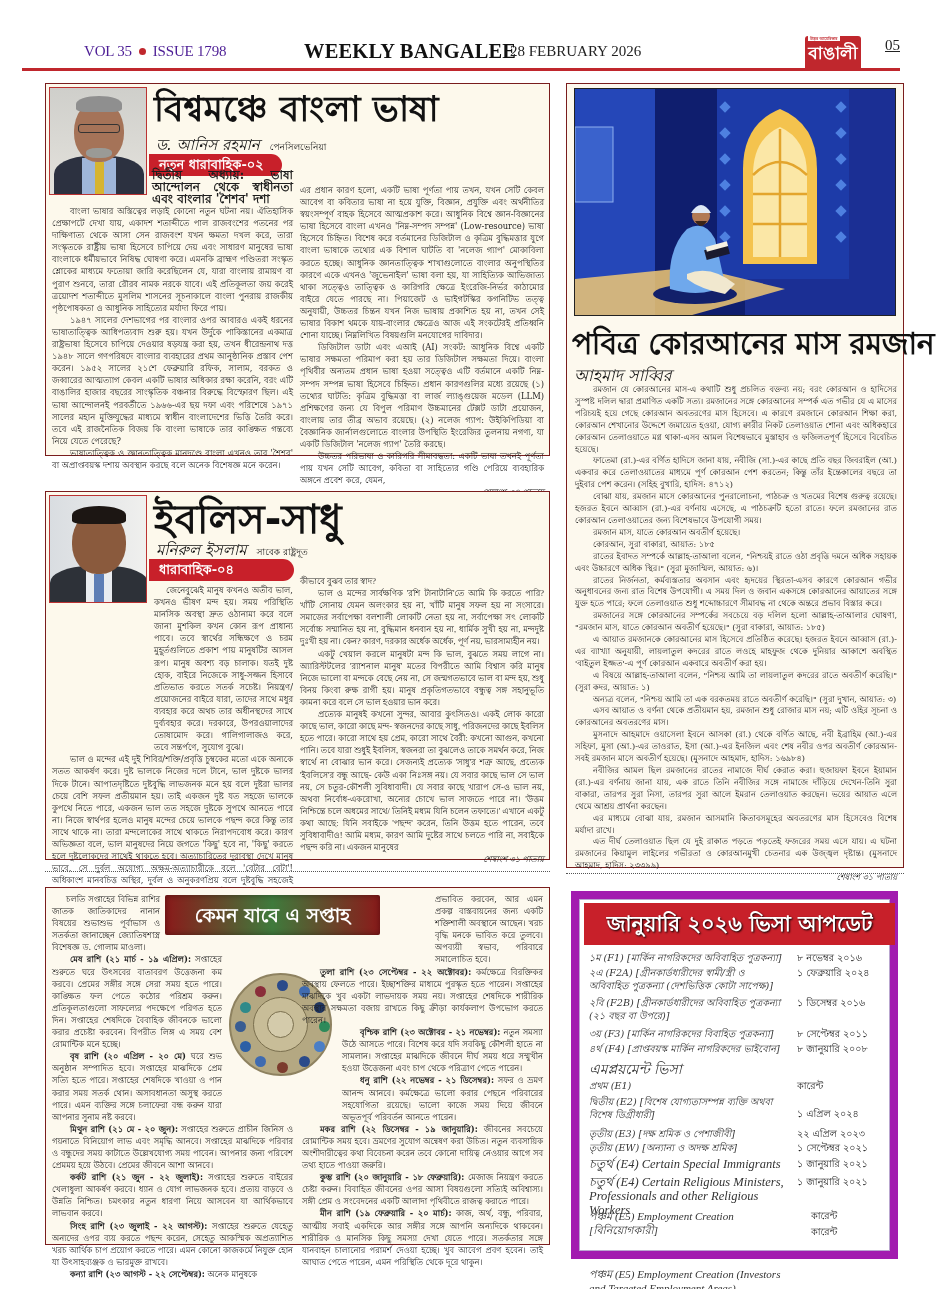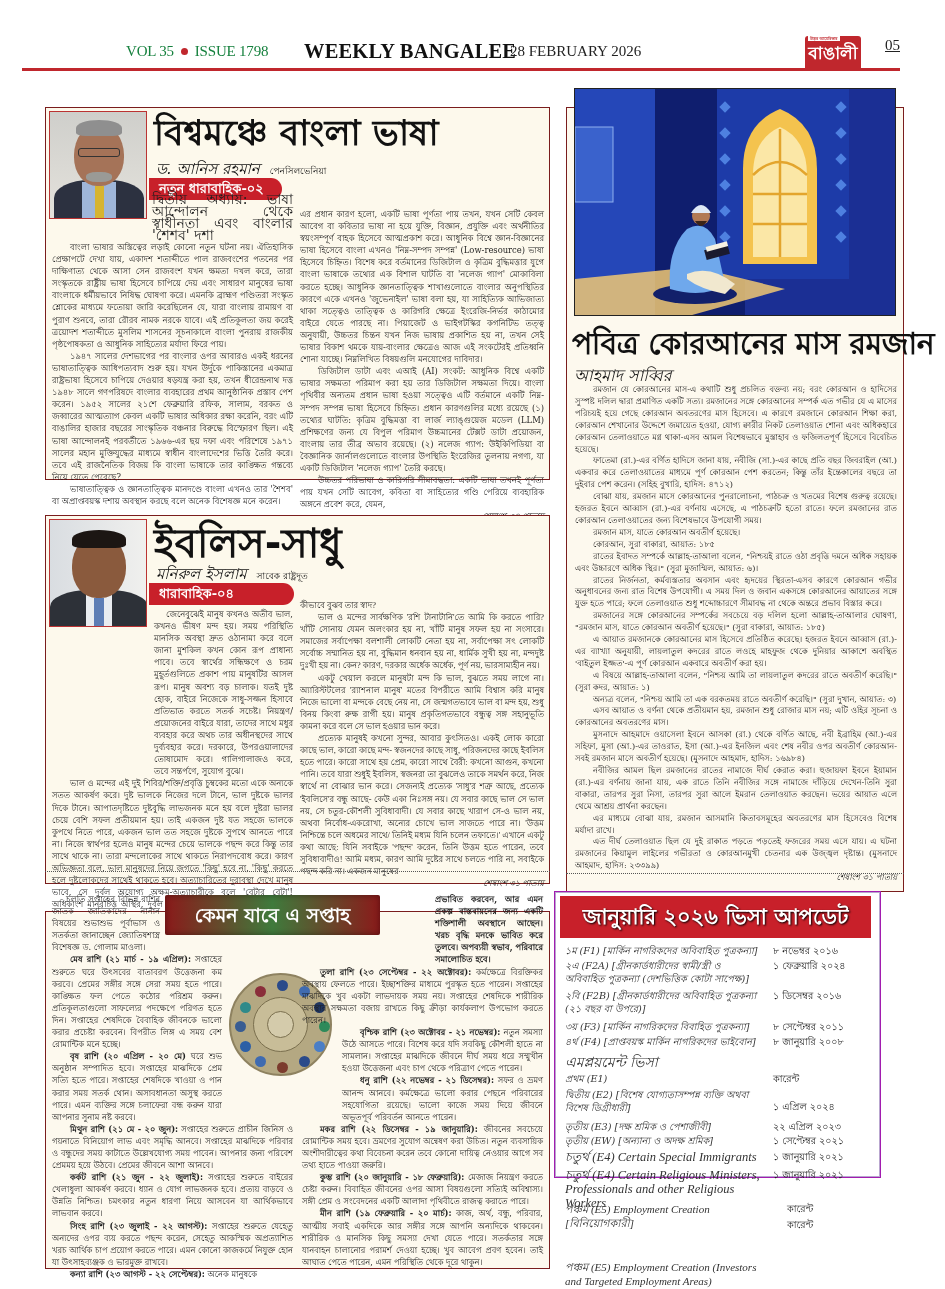--- a/index.html
+++ b/index.html
@@ -1,32 +1,32 @@
 <!DOCTYPE html>
 <html><head>
 <meta charset="utf-8">
 <style>
   * { box-sizing: border-box; margin: 0; padding: 0; }
   html, body { width: 945px; height: 1289px; background: #ffffff; overflow: hidden; }
   body { font-family: "DejaVu Serif", serif; color: #1a1a1a; position: relative; }
 
   
   .masthead { position: absolute; left: 22px; top: 34px; width: 878px; height: 34px; }
-  .mh-vol { position: absolute; left: 62px; top: 9px; font-family: "Liberation Serif", serif; font-size: 15px; color: #15803d; letter-spacing: -0.2px; margin-left: 42px; }
+  .mh-vol { position: absolute; left: 62px; top: 9px; font-family: "Liberation Serif", serif; font-size: 15px; color: #4c1d95; letter-spacing: -0.2px; }
   .mh-dot { display: inline-block; width: 7px; height: 7px; border-radius: 50%; background: #c0272d; margin: 0 7px 2px 7px; vertical-align: middle; }
   .mh-title { position: absolute; left: 181px; top: 4px; font-family: "Liberation Serif", serif; font-weight: bold; font-size: 22px; color: #111; transform: scaleX(0.93); transform-origin: left; letter-spacing: 0.2px; }
   .mh-date { position: absolute; left: 321px; top: 9px; font-family: "Liberation Serif", serif; font-size: 15px; color: #222; margin-left: 0; }
   .mh-date { left: 322px; }
   .mh-logo { position: absolute; left: 783px; top: 2px; width: 56px; height: 32px; background: #c0272d; border-radius: 3px 3px 0 0; color: #fff; font-family: "DejaVu Sans", sans-serif; font-weight: bold; font-size: 17px; text-align: center; line-height: 34px; }
   .mh-logo-tag { position: absolute; left: 3px; top: 0px; font-size: 4px; line-height: 5px; color: #c0272d; background:#fff; padding:0 2px; }
   .mh-page { position: absolute; left: 858px; top: 3px; font-family: "Liberation Serif", serif; font-size: 15px; color: #222; text-decoration: underline; }
   .mh-rule { position: absolute; left: 0; top: 34px; width: 878px; height: 3px; background: #c0272d; }
 
   
-  .box { position: absolute; background: #fdf9ec; border: 1.5px solid #7a1d1d; margin-top: 24px; }
+  .box { position: absolute; background: #fdf9ec; border: 1.5px solid #7a1d1d; }
   .body-text { font-size: 8.4px; line-height: 12.1px; text-align: justify; color: #1e1e1e; }
   .body-text p { text-indent: 18px; }
   .body-text p.noind { text-indent: 0; }
   .col { position: absolute; }
   .cont { display: block; text-align: right; font-style: italic; }
 
   
   .portrait { position: absolute; border: 1px solid #b33; overflow: hidden; }
   .portrait .bg { position: absolute; inset: 0; }
   .head { position: absolute; border-radius: 50% 50% 46% 46%; }
@@ -43,21 +43,21 @@
   .rama-img { position: absolute; left: 574px; top: 88px; width: 322px; height: 228px; background: #14247a; overflow: hidden; border: 1px solid #222; }
 
   
   .horo-banner { position: absolute; left: 165px; top: 895px; width: 215px; height: 40px; border-radius: 2px; background: linear-gradient(90deg, #8a1a1a 0%, #3f7a3c 50%, #8a1a1a 100%); color: #fff; font-family: "DejaVu Sans", sans-serif; font-weight: bold; font-size: 19px; text-align: center; line-height: 40px; box-shadow: inset 0 0 6px rgba(0,0,0,0.4); }
   .zodiac { position: absolute; left: 229px; top: 973px; width: 103px; height: 103px; border-radius: 50%; background: #b4a882; border: 2px solid #8e8260; }
   .zodiac .ring2 { position: absolute; left: 22px; top: 22px; width: 55px; height: 55px; border-radius: 50%; border: 1.5px solid #7a6f4e; background: #c8bd98; }
   .zodiac .ring3 { position: absolute; left: 36px; top: 36px; width: 27px; height: 27px; border-radius: 50%; border: 1.5px solid #7a6f4e; background: #d4cbab; }
   .zodiac .sign { position: absolute; width: 11px; height: 11px; border-radius: 50%; }
 
   
-  .visa-box { position: absolute; left: 554px; top: 891px; width: 327px; height: 287px; background: #ffffff; border: 1px solid #a21caf; box-shadow: 0 0 0 1px #b9a6cf inset; }
+  .visa-box { position: absolute; left: 571px; top: 891px; width: 327px; height: 368px; background: #ffffff; border: 8px solid #a21caf; box-shadow: 0 0 0 1px #b9a6cf inset; }
   .visa-title { position: absolute; left: 5px; top: 4px; width: 311px; height: 42px; background: #c8202a; color: #fff; font-family: "DejaVu Sans", sans-serif; font-weight: bold; font-size: 21px; text-align: center; line-height: 42px; text-shadow: 1px 1px 2px #000; }
   .visa-row { position: absolute; left: 10px; width: 306px; font-size: 9.6px; line-height: 13px; color: #333; font-style: italic; font-family: "DejaVu Serif", serif; }
   .visa-row .lab { display: inline-block; width: 195px; vertical-align: top; }
   .visa-row .val { position: absolute; left: 208px; top: 0; font-style: normal; font-family: "DejaVu Sans", sans-serif; font-size: 9.6px; color: #222; }
   .visa-row .lab.en { font-family: "Liberation Serif", serif; font-size: 12.5px; line-height: 14px; color: #333; }
   .visa-sect { position: absolute; left: 10px; font-size: 14px; font-style: italic; color: #333; font-family: "DejaVu Serif", serif; }
 </style>
 </head>
 <body>
 
@@ -86,21 +86,21 @@
     <div style="position:absolute; left:28px; top:36px; width:42px; height:9px; border:1.5px solid #333; border-radius:3px;"></div>
     <div style="position:absolute; left:36px; top:60px; width:26px; height:10px; background:#9a9a96; border-radius:40%;"></div>
   </div>
   <div class="art-title" style="left:108px; top:-2px; font-size:35px;">বিশ্বমঞ্চে বাংলা ভাষা</div>
   <div class="byline" style="left:110px; top:49px; font-size:15px;">
     <span>ড. আনিস রহমান</span><span class="role">পেনসিলভেনিয়া</span>
   </div>
   <div class="series-tag" style="left:103px; top:70px; width:133px;">নতুন ধারাবাহিক-০২</div>
 
   <div class="col body-text" style="left:6px; top:113px; width:241px;">
-    <p class="noind" style="margin-left:100px; margin-top:-28px; font-weight:normal; font-size:14px; line-height:12px;">দ্বিতীয় অধ্যায়: ভাষা আন্দোলন থেকে স্বাধীনতা এবং বাংলার 'শৈশব' দশা</p>
+    <p class="noind" style="margin-left:100px; margin-top:-28px; font-weight:bold; font-size:12px; line-height:12px;">দ্বিতীয় অধ্যায়: ভাষা আন্দোলন থেকে স্বাধীনতা এবং বাংলার 'শৈশব' দশা</p>
     <p>বাংলা ভাষার অস্তিত্বের লড়াই কোনো নতুন ঘটনা নয়। ঐতিহাসিক প্রেক্ষাপটে দেখা যায়, একাদশ শতাব্দীতে পাল রাজবংশের পতনের পর দাক্ষিণাত্য থেকে আসা সেন রাজবংশ যখন ক্ষমতা দখল করে, তারা সংস্কৃতকে রাষ্ট্রীয় ভাষা হিসেবে চাপিয়ে দেয় এবং সাধারণ মানুষের ভাষা বাংলাকে ধর্মীয়ভাবে নিষিদ্ধ ঘোষণা করে। এমনকি ব্রাহ্মণ পণ্ডিতরা সংস্কৃত শ্লোকের মাধ্যমে ফতোয়া জারি করেছিলেন যে, যারা বাংলায় রামায়ণ বা পুরাণ শুনবে, তারা রৌরব নামক নরকে যাবে। এই প্রতিকূলতা জয় করেই ত্রয়োদশ শতাব্দীতে মুসলিম শাসনের সূচনাকালে বাংলা পুনরায় রাজকীয় পৃষ্ঠপোষকতা ও আধুনিক সাহিত্যের মর্যাদা ফিরে পায়।</p>
     <p>১৯৪৭ সালের দেশভাগের পর বাংলার ওপর আবারও একই ধরনের ভাষাতাত্ত্বিক আধিপত্যবাদ শুরু হয়। যখন উর্দুকে পাকিস্তানের একমাত্র রাষ্ট্রভাষা হিসেবে চাপিয়ে দেওয়ার ষড়যন্ত্র করা হয়, তখন ধীরেন্দ্রনাথ দত্ত ১৯৪৮ সালে গণপরিষদে বাংলার ব্যবহারের প্রথম আনুষ্ঠানিক প্রস্তাব পেশ করেন। ১৯৫২ সালের ২১শে ফেব্রুয়ারি রফিক, সালাম, বরকত ও জব্বারের আত্মত্যাগ কেবল একটি ভাষার অধিকার রক্ষা করেনি, বরং এটি বাঙালির হাজার বছরের সাংস্কৃতিক বঞ্চনার বিরুদ্ধে বিস্ফোরণ ছিল। এই ভাষা আন্দোলনই পরবর্তীতে ১৯৬৬-এর ছয় দফা এবং পরিশেষে ১৯৭১ সালের মহান মুক্তিযুদ্ধের মাধ্যমে স্বাধীন বাংলাদেশের ভিত্তি তৈরি করে। তবে এই রাজনৈতিক বিজয় কি বাংলা ভাষাকে তার কাঙ্ক্ষিত গন্তব্যে নিয়ে যেতে পেরেছে?</p>
     <p>ভাষাতাত্ত্বিক ও জ্ঞানতাত্ত্বিক মানদণ্ডে বাংলা এখনও তার 'শৈশব' বা অপ্রাপ্তবয়স্ক দশায় অবস্থান করছে বলে অনেক বিশেষজ্ঞ মনে করেন।</p>
   </div>
   <div class="col body-text" style="left:254px; top:100px; width:244px;">
     <p class="noind">এর প্রধান কারণ হলো, একটি ভাষা পূর্ণতা পায় তখন, যখন সেটি কেবল আবেগ বা কবিতার ভাষা না হয়ে যুক্তি, বিজ্ঞান, প্রযুক্তি এবং অর্থনীতির স্বয়ংসম্পূর্ণ বাহক হিসেবে আত্মপ্রকাশ করে। আধুনিক বিশ্বে জ্ঞান-বিজ্ঞানের ভাষা হিসেবে বাংলা এখনও 'নিম্ন-সম্পদ সম্পন্ন' (Low-resource) ভাষা হিসেবে চিহ্নিত। বিশেষ করে বর্তমানের ডিজিটাল ও কৃত্রিম বুদ্ধিমত্তার যুগে বাংলা ভাষাকে তথ্যের এক বিশাল ঘাটতি বা 'নলেজ গ্যাপ' মোকাবিলা করতে হচ্ছে। আধুনিক জ্ঞানতাত্ত্বিক শাখাগুলোতে বাংলার অনুপস্থিতির কারণে একে এখনও 'জুভেনাইল' ভাষা বলা হয়, যা সাহিত্যিক আভিজাত্য থাকা সত্ত্বেও তাত্ত্বিক ও কারিগরি ক্ষেত্রে ইংরেজি-নির্ভর কাঠামোর বাইরে যেতে পারছে না। পিয়াজেট ও ভাইগটস্কির কগনিটিভ তত্ত্ব অনুযায়ী, উচ্চতর চিন্তন যখন নিজ ভাষায় প্রকাশিত হয় না, তখন সেই ভাষার বিকাশ থমকে যায়-বাংলার ক্ষেত্রেও আজ এই সংকটেরই প্রতিধ্বনি শোনা যাচ্ছে। নিম্নলিখিত বিষয়গুলি মনযোগের দাবিদার।</p>
     <p>ডিজিটাল ডাটা এবং এআই (AI) সংকট: আধুনিক বিশ্বে একটি ভাষার সক্ষমতা পরিমাপ করা হয় তার ডিজিটাল সক্ষমতা দিয়ে। বাংলা পৃথিবীর অন্যতম প্রধান ভাষা হওয়া সত্ত্বেও এটি বর্তমানে একটি নিম্ন-সম্পদ সম্পন্ন ভাষা হিসেবে চিহ্নিত। প্রধান কারণগুলির মধ্যে রয়েছে (১) তথ্যের ঘাটতি: কৃত্রিম বুদ্ধিমত্তা বা লার্জ ল্যাঙ্গুয়েজ মডেল (LLM) প্রশিক্ষণের জন্য যে বিপুল পরিমাণ উচ্চমানের টেক্সট ডাটা প্রয়োজন, বাংলায় তার তীব্র অভাব রয়েছে। (২) নলেজ গ্যাপ: উইকিপিডিয়া বা বৈজ্ঞানিক জার্নালগুলোতে বাংলার উপস্থিতি ইংরেজির তুলনায় নগণ্য, যা একটি ডিজিটাল 'নলেজ গ্যাপ' তৈরি করছে।</p>
     <p>উচ্চতর পরিভাষা ও কারিগরি সীমাবদ্ধতা: একটি ভাষা তখনই পূর্ণতা পায় যখন সেটি আবেগ, কবিতা বা সাহিত্যের গণ্ডি পেরিয়ে ব্যবহারিক অঙ্গনে প্রবেশ করে, যেমন,</p>
     <span class="cont">শেষাংশ ৩৪ পাতায়</span>
   </div>
@@ -222,21 +222,21 @@
 <div class="col body-text" style="left:52px; top:893px; width:241px; font-size:8.3px;">
   <p style="width:108px; text-indent:14px;">চলতি সপ্তাহের বিভিন্ন রাশির জাতক জাতিকাদের নানান বিষয়ের শুভাশুভ পূর্বাভাস ও সতর্কতা জানাচ্ছেন জ্যোতিষশাস্ত্র বিশেষজ্ঞ ড. গোলাম মাওলা।</p>
   <p style="width:170px;"><b>মেষ রাশি (২১ মার্চ - ১৯ এপ্রিল):</b> <span>সপ্তাহের শুরুতে ঘরে উৎসবের বাতাবরণ উত্তেজনা কম করবে। প্রেমের সঙ্গীর সঙ্গে সেরা সময় হতে পারে। কাঙ্ক্ষিত ফল পেতে কঠোর পরিশ্রম করুন। প্রতিকূলতাগুলো সাফল্যের পদক্ষেপে পরিণত হতে দিন। সপ্তাহের শেষদিকে বৈবাহিক জীবনকে ভালো করার প্রচেষ্টা করবেন। বিপরীত লিঙ্গ এ সময় বেশ রোমান্টিক মনে হচ্ছে।</span></p>
   <p style="width:170px;"><b>বৃষ রাশি (২০ এপ্রিল - ২০ মে)</b> <span>ঘরে শুভ অনুষ্ঠান সম্পাদিত হবে। সপ্তাহের মাঝদিকে প্রেম সত্যি হতে পারে। সপ্তাহের শেষদিকে খাওয়া ও পান করার সময় সতর্ক থোন। অসাবধানতা অসুস্থ করতে পারে। এমন ব্যক্তির সঙ্গে চলাফেরা বন্ধ করুন যারা আপনার সুনাম নষ্ট করবে।</span></p>
   <p><b>মিথুন রাশি (২১ মে - ২০ জুন):</b> <span>সপ্তাহের শুরুতে প্রাচীন জিনিস ও গয়নাতে বিনিয়োগ লাভ এবং সমৃদ্ধি আনবে। সপ্তাহের মাঝদিকে পরিবার ও বন্ধুদের সময় কাটাতে উল্লেখযোগ্য সময় পাবেন। আপনার জন্য পরিবেশ প্রেমময় হয়ে উঠবে। প্রেমের জীবনে আশা আনবে।</span></p>
   <p><b>কর্কট রাশি (২১ জুন - ২২ জুলাই):</b> <span>সপ্তাহের শুরুতে বাইরের খেলাধুলা আকর্ষণ করবে। ধ্যান ও যোগ লাভজনক হবে। প্রত্যয় বাড়বে ও উন্নতি নিশ্চিত। চমৎকার নতুন ধারণা নিয়ে আসবেন যা আর্থিকভাবে লাভবান করবে।</span></p>
   <p><b>সিংহ রাশি (২৩ জুলাই - ২২ আগস্ট):</b> <span>সপ্তাহের শুরুতে যেহেতু অন্যদের ওপর ব্যয় করতে পছন্দ করেন, সেহেতু আকস্মিক অপ্রত্যাশিত খরচ আর্থিক চাপ প্রয়োগ করতে পারে। এমন কোনো কাজকর্মে নিযুক্ত হোন যা উৎসাহব্যঞ্জক ও ভারমুক্ত রাখবে।</span></p>
   <p><b>কন্যা রাশি (২৩ আগস্ট - ২২ সেপ্টেম্বর):</b> <span>অনেক মানুষকে</span></p>
 </div>
 <div class="col body-text" style="left:302px; top:893px; width:241px; font-size:8.3px;">
-  <p class="noind" style="padding-left:133px;font-weight:bold;">প্রভাবিত করবেন, আর এমন প্রকল্প বাস্তবায়নের জন্য একটি শক্তিশালী অবস্থানে আছেন। খরচ বৃদ্ধি মনকে ভাবিত করে তুলবে। অপব্যয়ী স্বভাব, পরিবারে সমালোচিত হবে।</p>
+  <p class="noind" style="padding-left:133px;">প্রভাবিত করবেন, আর এমন প্রকল্প বাস্তবায়নের জন্য একটি শক্তিশালী অবস্থানে আছেন। খরচ বৃদ্ধি মনকে ভাবিত করে তুলবে। অপব্যয়ী স্বভাব, পরিবারে সমালোচিত হবে।</p>
   <p><b>তুলা রাশি (২৩ সেপ্টেম্বর - ২২ অক্টোবর):</b> <span>কর্মক্ষেত্রে বিরক্তিকর অবস্থায় ফেলতে পারে। ইচ্ছাশক্তির মাধ্যমে পুরস্কৃত হতে পারেন। সপ্তাহের মাঝদিকে খুব একটা লাভদায়ক সময় নয়। সপ্তাহের শেষদিকে শারীরিক অবস্থার সক্ষমতা বজায় রাখতে কিছু ক্রীড়া কার্যকলাপ উপভোগ করতে পারেন।</span></p>
   <p style="padding-left:40px;"><b>বৃশ্চিক রাশি (২৩ অক্টোবর - ২১ নভেম্বর):</b> <span>নতুন সমস্যা উঠে আসতে পারে। বিশেষ করে যদি সবকিছু কৌশলী হাতে না সামলান। সপ্তাহের মাঝদিকে জীবনে দীর্ঘ সময় ধরে সম্মুখীন হওয়া উত্তেজনা এবং চাপ থেকে পরিত্রাণ পেতে পারেন।</span></p>
   <p style="padding-left:40px;"><b>ধনু রাশি (২২ নভেম্বর - ২১ ডিসেম্বর):</b> <span>সফর ও ভ্রমণ আনন্দ আনবে। কর্মক্ষেত্রে ভালো করার পেছনে পরিবারের সহযোগিতা রয়েছে। ভালো কাজে সময় দিয়ে জীবনে অভূতপূর্ব পরিবর্তন আনতে পারেন।</span></p>
   <p><b>মকর রাশি (২২ ডিসেম্বর - ১৯ জানুয়ারি):</b> <span>জীবনের সবচেয়ে রোমান্টিক সময় হবে। ভ্রমণের সুযোগ অন্বেষণ করা উচিত। নতুন ব্যবসায়িক অংশীদারীত্বের কথা বিবেচনা করেন তবে কোনো দায়িত্ব নেওয়ার আগে সব তথ্য হাতে পাওয়া জরুরি।</span></p>
   <p><b>কুম্ভ রাশি (২০ জানুয়ারি - ১৮ ফেব্রুয়ারি):</b> <span>মেজাজ নিয়ন্ত্রণ করতে চেষ্টা করুন। বিবাহিত জীবনের ওপর আসা বিষয়গুলো সত্যিই অবিশ্বাস্য। সঙ্গী প্রেম ও সংবেদনের একটি আলাদা পৃথিবীতে রাজত্ব করাতে পারে।</span></p>
   <p><b>মীন রাশি (১৯ ফেব্রুয়ারি - ২০ মার্চ):</b> <span>কাজ, অর্থ, বন্ধু, পরিবার, আত্মীয় সবাই একদিকে আর সঙ্গীর সঙ্গে আপনি অন্যদিকে থাকবেন। শারীরিক ও মানসিক কিছু সমস্যা দেখা যেতে পারে। সতর্কতার সঙ্গে যানবাহন চালানোর পরামর্শ দেওয়া হচ্ছে। খুব আবেগ প্রবণ হবেন। তাই আঘাত পেতে পারেন, এমন পরিস্থিতি থেকে দূরে থাকুন।</span></p>
 </div>
 
 <div class="visa-box">
   <div class="visa-title">জানুয়ারি ২০২৬ ভিসা আপডেট</div>

